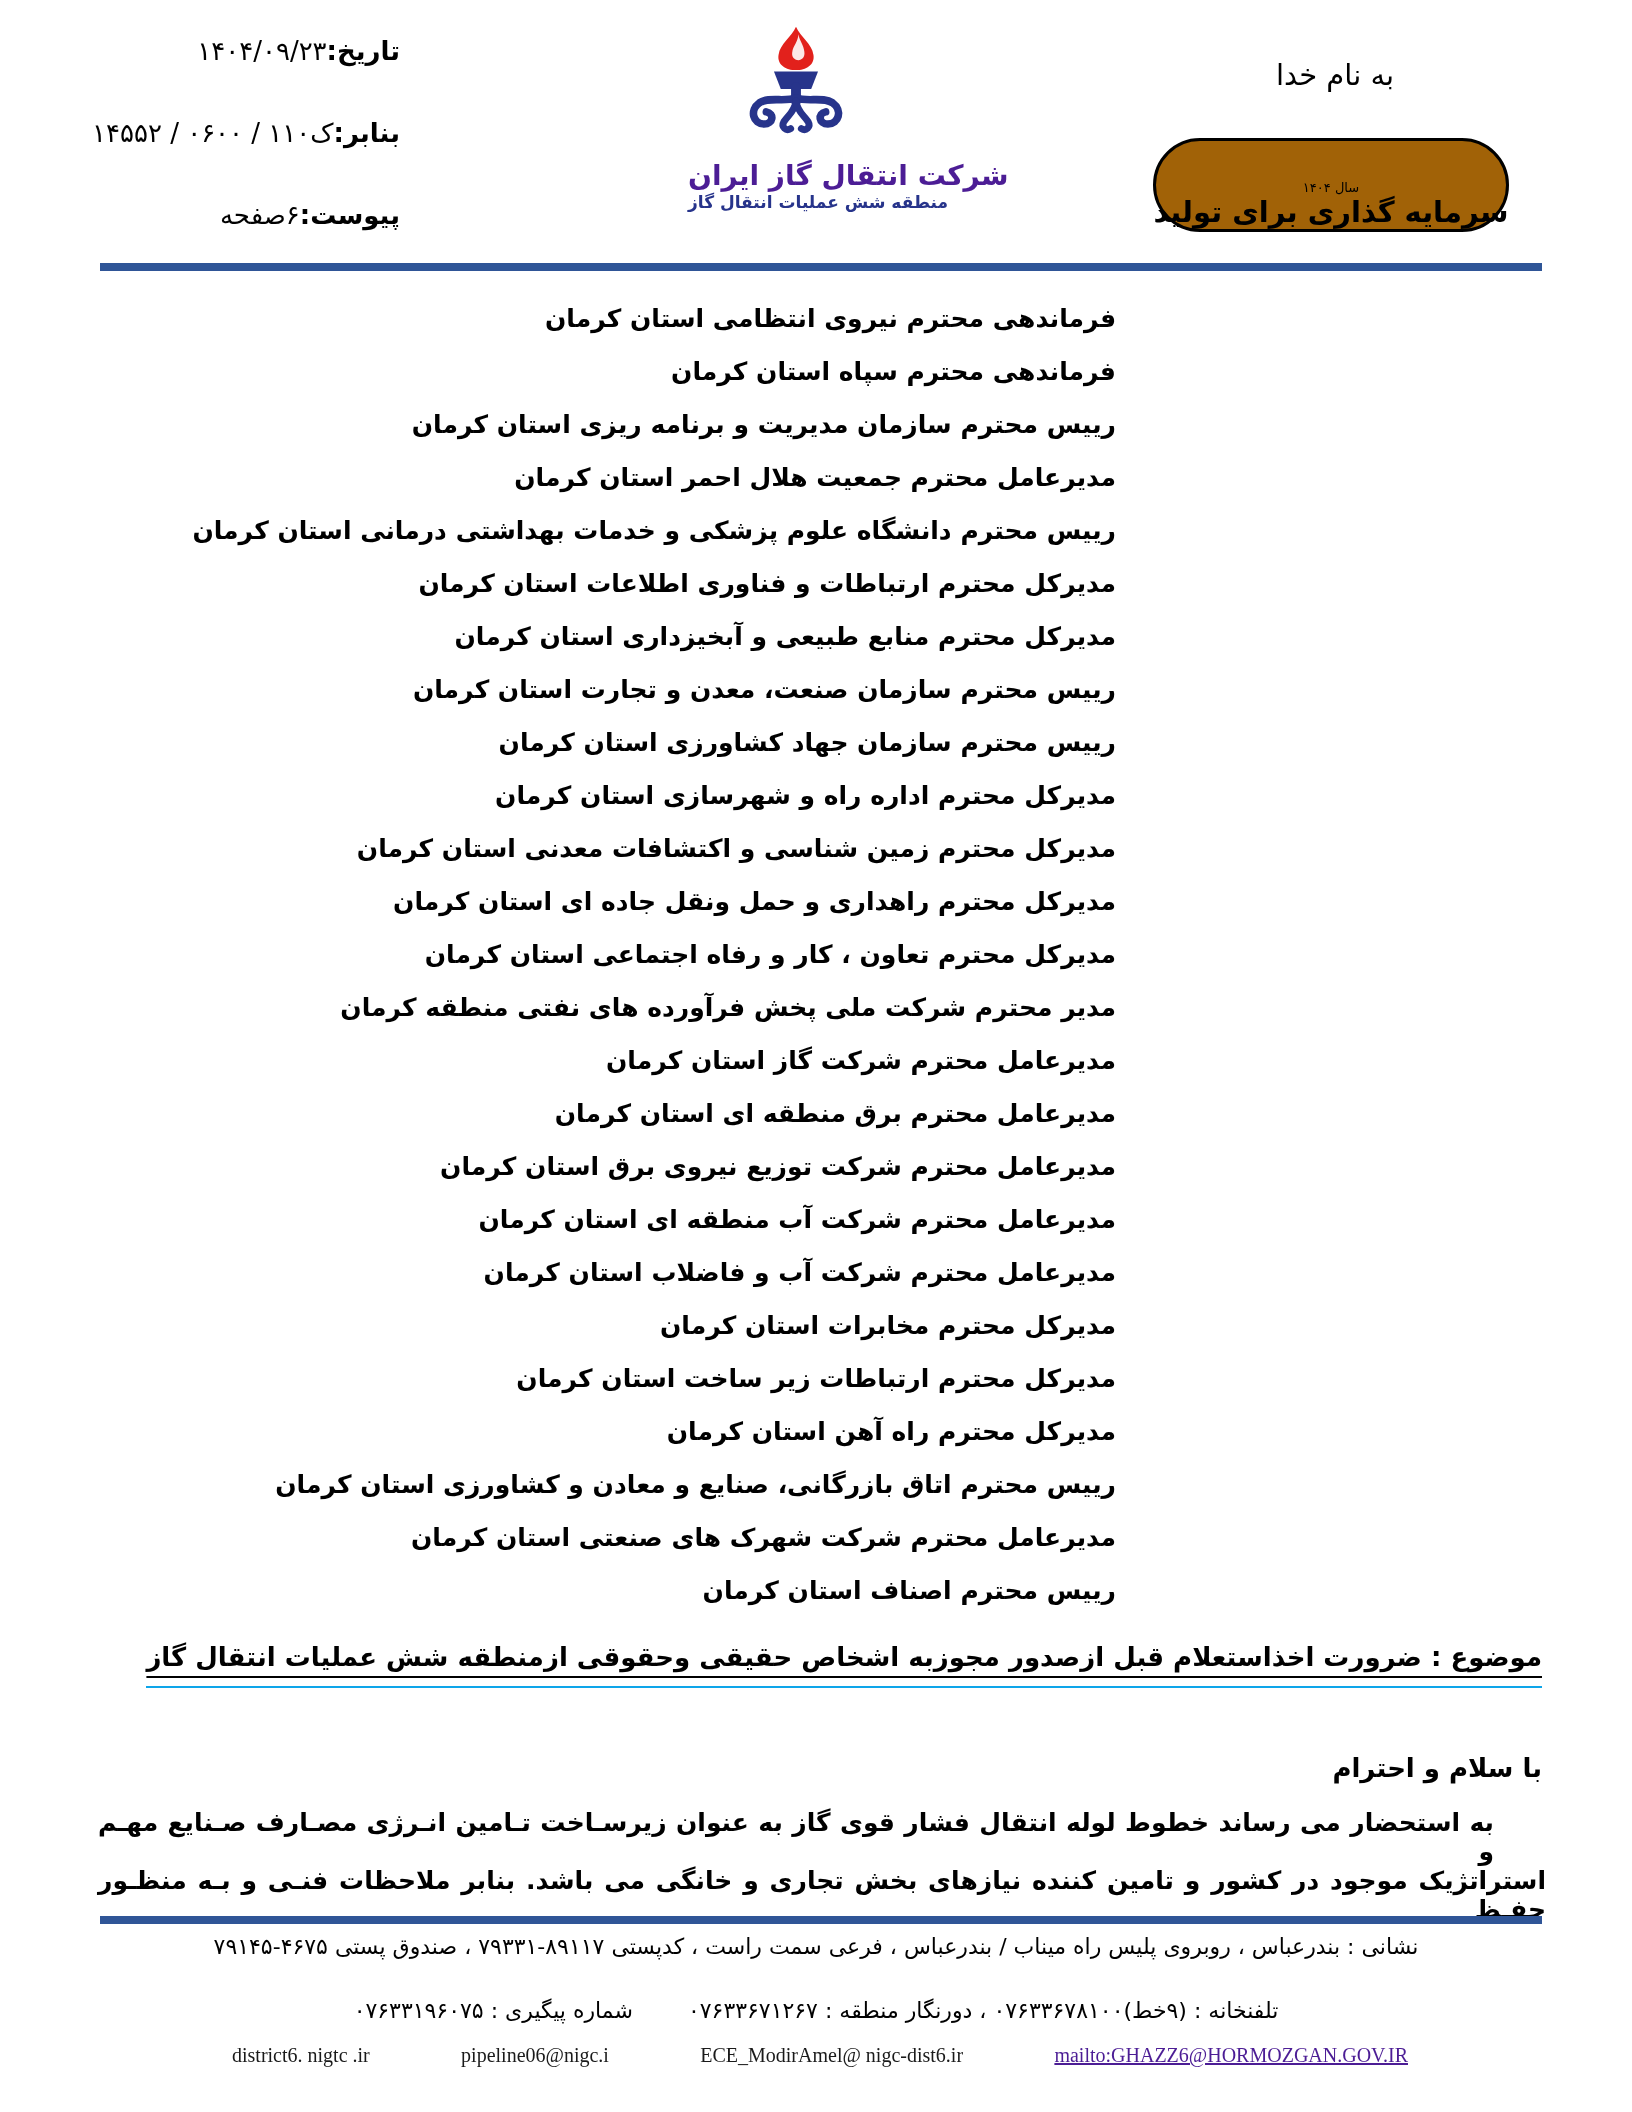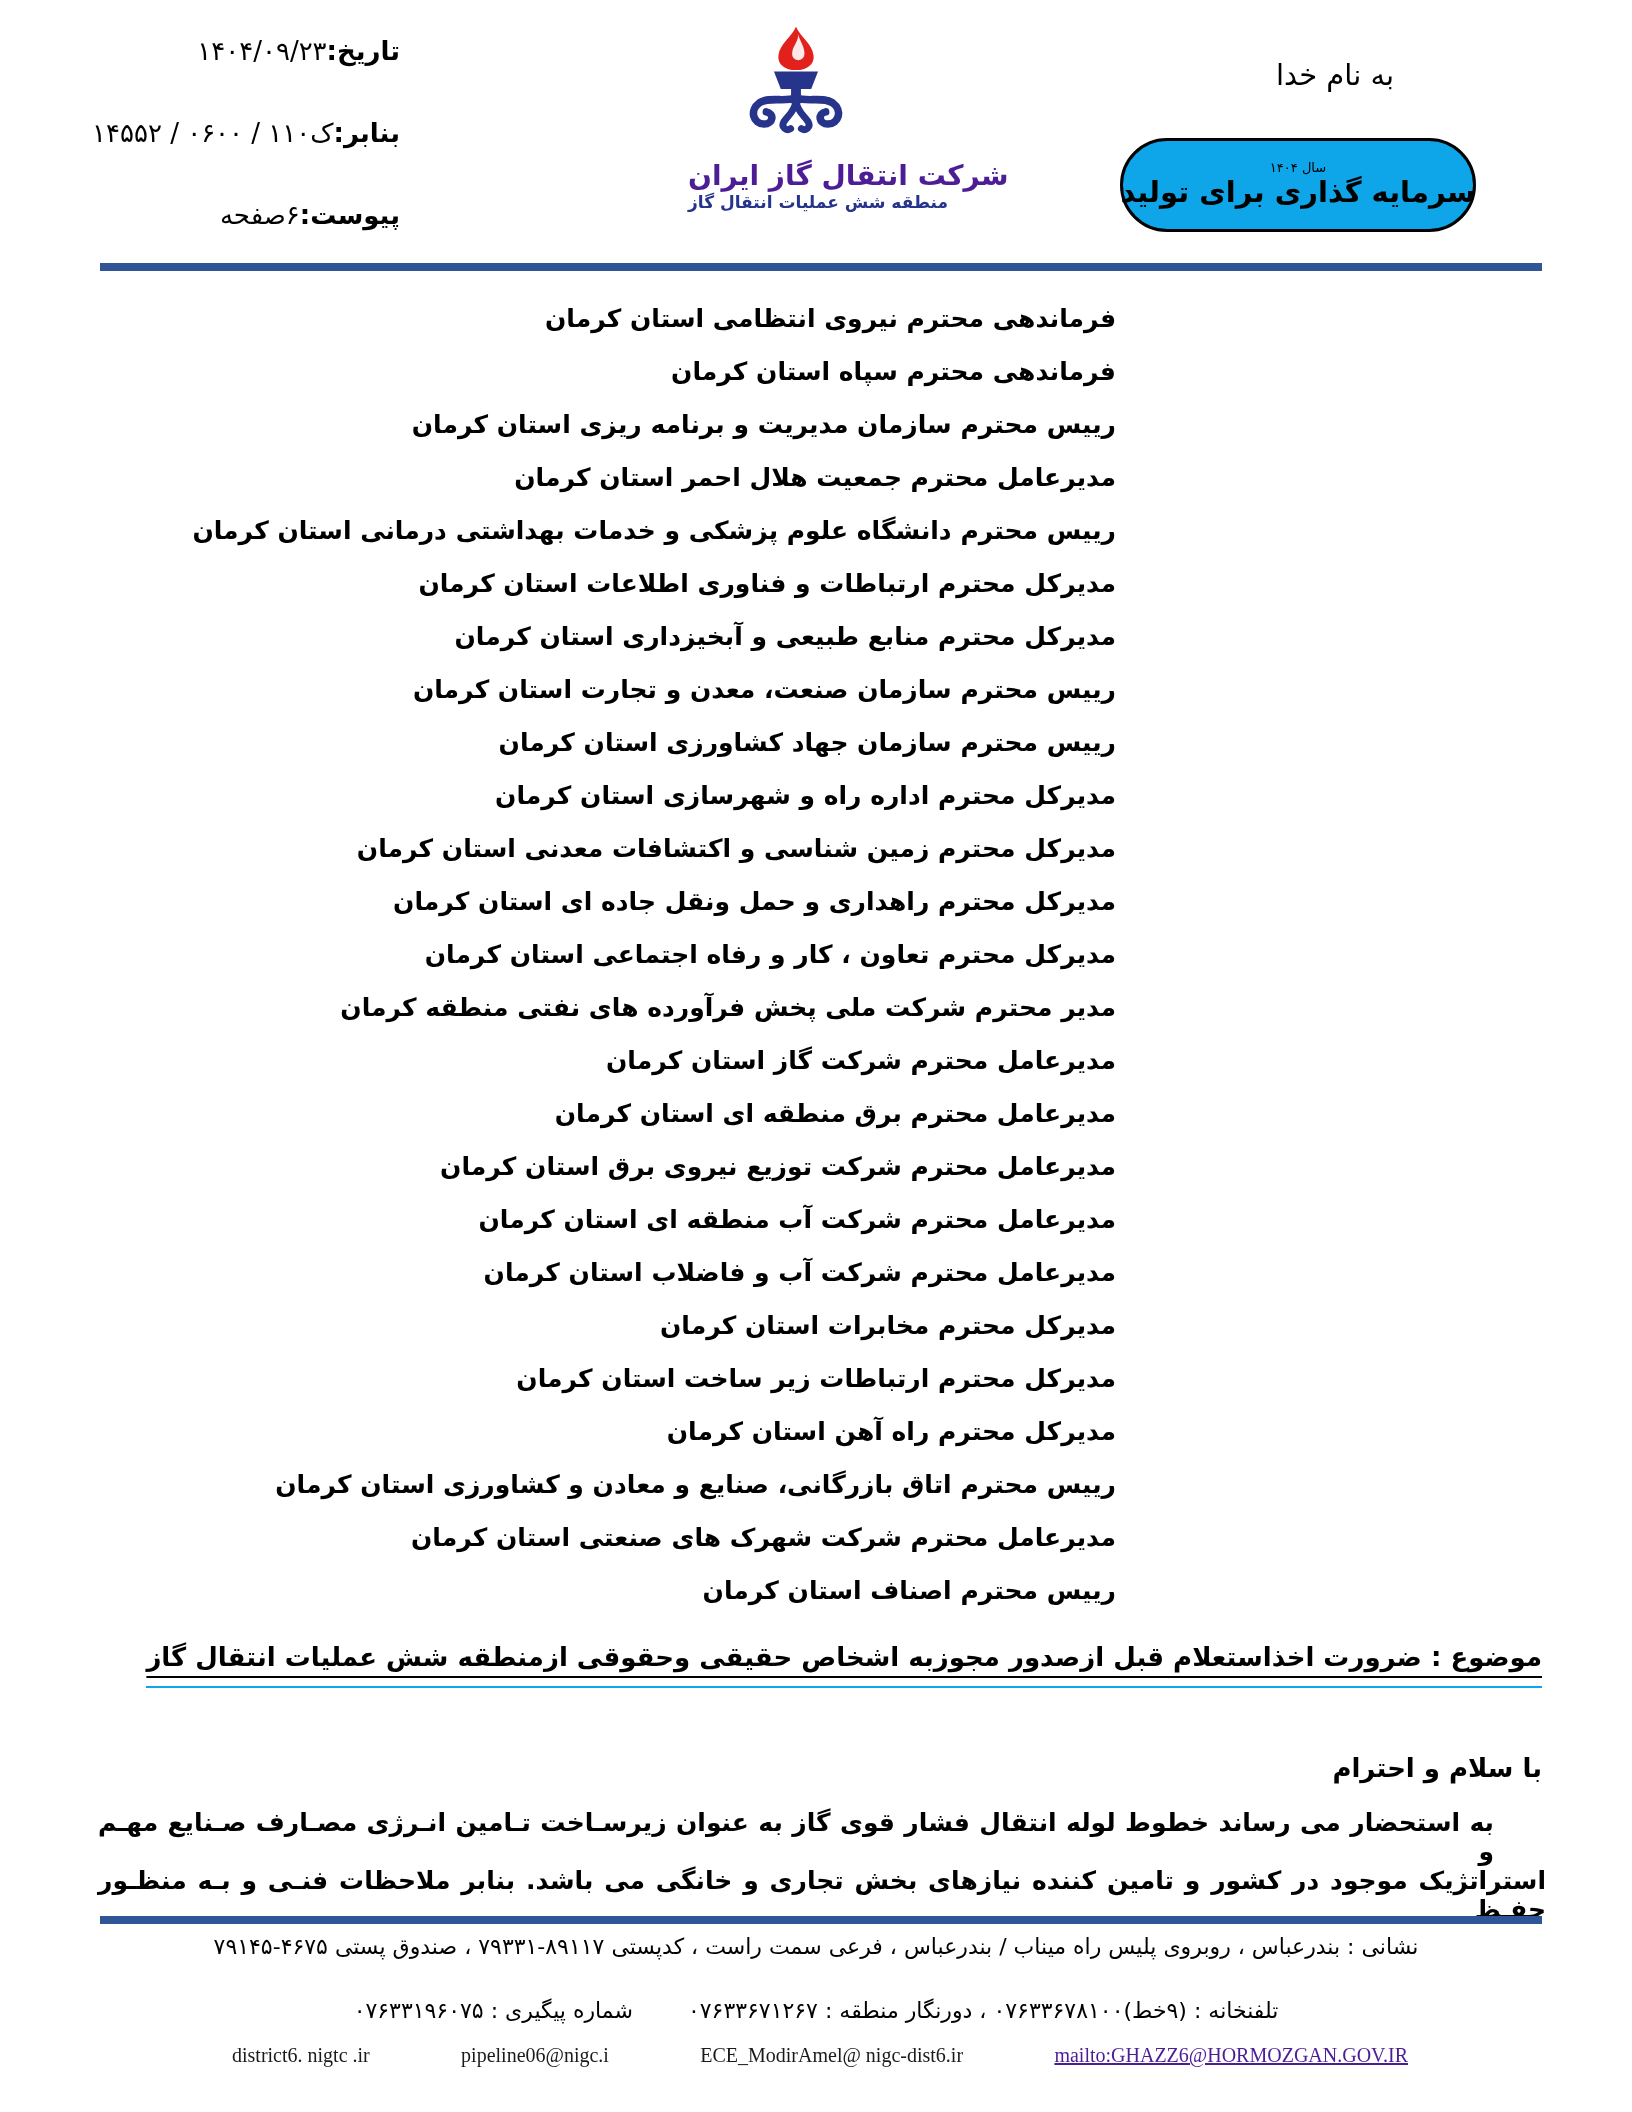--- a/index.html
+++ b/index.html
@@ -16,24 +16,24 @@
   .meta-row .val { margin-right:0; }
 
   
   .logo-block { left:688px; top:22px; width:216px; text-align:center; }
   .company-name { font-size:28px; font-weight:bold; color:#4c1d95; margin-top:11px; white-space:nowrap; }
   .company-dept { font-size:17px; font-weight:bold; color:#27348B; margin-top:0; white-space:nowrap; }
 
   
   .bismillah { left:1240px; top:50px; width:190px; text-align:center; font-size:29px; direction:rtl;margin-top:8px; }
   .stamp {
-    left:1120px; top:138px; width:356px; height:94px; box-sizing:border-box;
+    left:1153px; top:138px; width:356px; height:94px; box-sizing:border-box;
     border:3px solid #000; border-radius:50px;
-    display:flex; flex-direction:column; align-items:center; justify-content:center;
-    direction:rtl; background:#0ea5e9;
+    display:flex; flex-direction:column; align-items:center; justify-content:flex-end;
+    direction:rtl; background:#a16207;
   }
   .stamp-year { font-size:13px; line-height:14px; }
   .stamp-slogan { font-size:29px; font-weight:bold; line-height:34px; letter-spacing:1px; white-space:nowrap; }
 
   .rule { left:100px; width:1442px; height:8px; background:#2F5597; }
   .rule-top { top:263px; }
   .rule-bottom { top:1916px; }
 
   
   .recipients {

